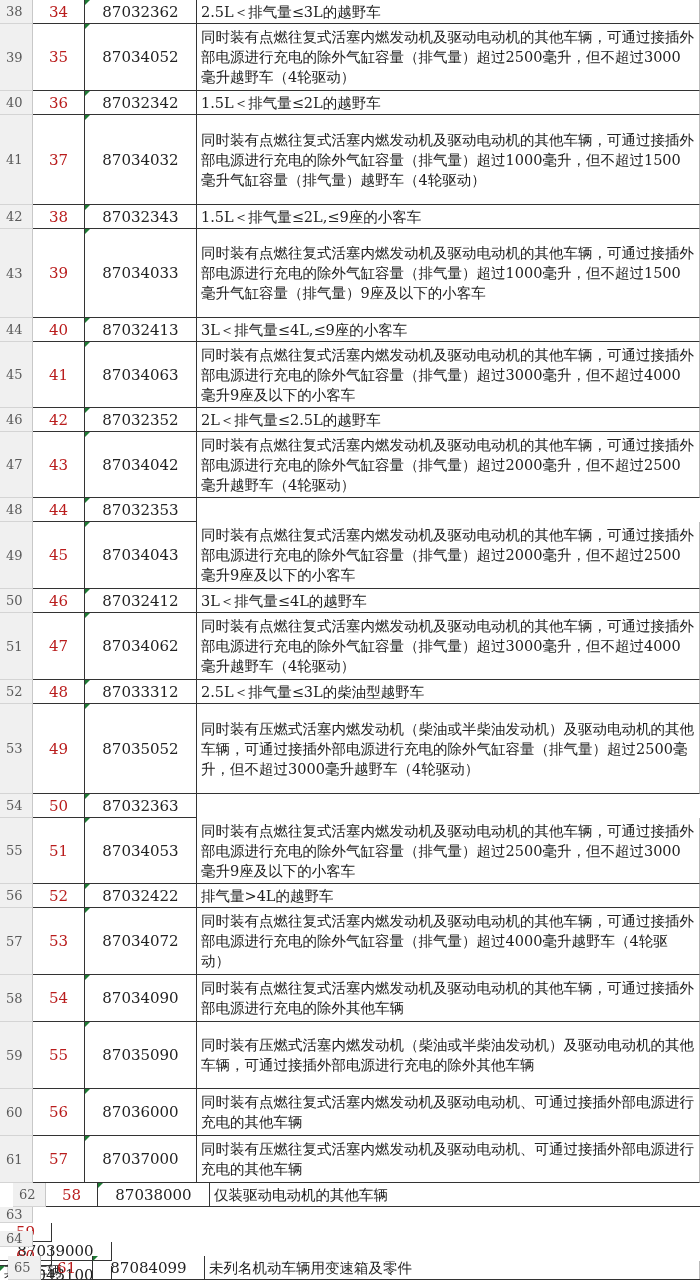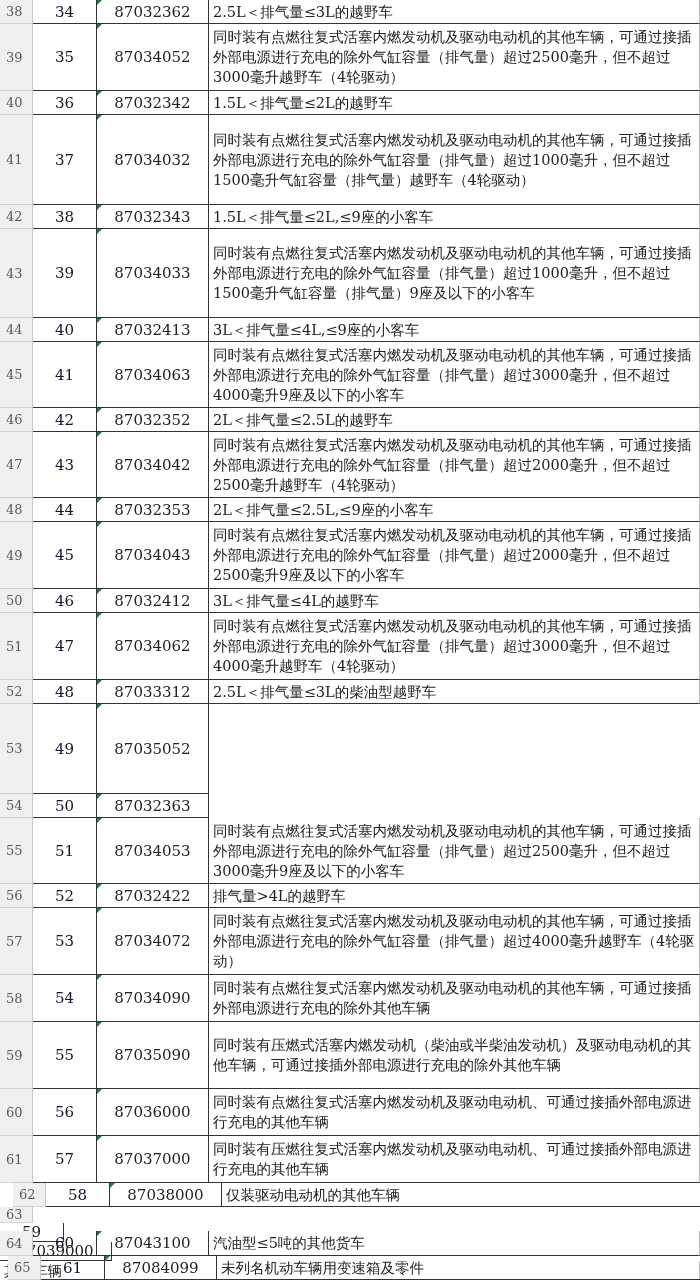--- a/index.html
+++ b/index.html
@@ -3,22 +3,22 @@
 <meta charset="utf-8">
 <style>
   html, body { margin: 0; padding: 0; background: #ffffff; }
   body { width: 700px; height: 1280px; overflow: hidden; position: relative;
          font-family: "DejaVu Serif", "Liberation Serif", serif; }
   .sheet { position: absolute; left: 0; top: 0; width: 700px; }
   .row { position: absolute; left: 0; width: 700px; display: flex; box-sizing: border-box; }
   .rh { width: 33px; flex: none; background: #f0f0f0; color: #5a5a5a; font-size: 13px;
         display: flex; align-items: center; padding-left: 6px; box-sizing: border-box;
         border-bottom: 1px solid #d4d4d4; border-right: 1px solid #c8c8c8; }
-  .c1 { width: 64px; flex: none; display: flex; align-items: center; justify-content: center;
-        font-size: 15px; color: #0f172a; border-right: 1.5px solid #333; border-bottom: 1.5px solid #333;
+  .c1 { width: 52px; flex: none; display: flex; align-items: center; justify-content: center;
+        font-size: 15px; color: #b91c1c; border-right: 1.5px solid #333; border-bottom: 1.5px solid #333;
         box-sizing: border-box; }
   .c2 { width: 112px; flex: none; display: flex; align-items: center; justify-content: center;
         font-size: 15px; color: #222; border-right: 1.5px solid #333; border-bottom: 1.5px solid #333;
         box-sizing: border-box; position: relative; text-align: right; }
   .c2::before { content: ""; position: absolute; left: 0; top: 0; width: 0; height: 0;
         border-top: 5px solid #1f7a35; border-right: 5px solid transparent; }
   .c3 { flex: 1; display: flex; align-items: center; font-size: 14.5px; color: #222;
         line-height: 20px; padding: 0 4px; box-sizing: border-box;
         border-bottom: 1.5px solid #333; border-right: 1px solid #bbb; }
   .c3 span { display: block; }
@@ -104,23 +104,20 @@
       <div class="c1">43</div>
       <div class="c2">87034042</div>
       <div class="c3">
         <span>同时装有点燃往复式活塞内燃发动机及驱动电动机的其他车辆，可通过接插外部电源进行充电的除外气缸容量（排气量）超过2000毫升，但不超过2500毫升越野车（4轮驱动）</span>
       </div>
     </div>
     <div class="row" style="top: 498px; height: 24px;">
       <div class="rh">48</div>
       <div class="c1">44</div>
       <div class="c2">87032353</div>
-      <div class="c3">
-        <span>2L＜排气量≤2.5L,≤9座的小客车</span>
-      </div>
     </div>
     <div class="row" style="top: 522px; height: 67px;">
       <div class="rh">49</div>
       <div class="c1">45</div>
       <div class="c2">87034043</div>
       <div class="c3">
         <span>同时装有点燃往复式活塞内燃发动机及驱动电动机的其他车辆，可通过接插外部电源进行充电的除外气缸容量（排气量）超过2000毫升，但不超过2500毫升9座及以下的小客车</span>
       </div>
     </div>
     <div class="row" style="top: 589px; height: 24px;">
@@ -144,20 +141,23 @@
       <div class="c1">48</div>
       <div class="c2">87033312</div>
       <div class="c3">
         <span>2.5L＜排气量≤3L的柴油型越野车</span>
       </div>
     </div>
     <div class="row" style="top: 704px; height: 90px;">
       <div class="rh">53</div>
       <div class="c1">49</div>
       <div class="c2">87035052</div>
+      <div class="c3">
+        <span>同时装有压燃式活塞内燃发动机（柴油或半柴油发动机）及驱动电动机的其他车辆，可通过接插外部电源进行充电的除外气缸容量（排气量）超过2500毫升，但不超过3000毫升越野车（4轮驱动）</span>
+      </div>
     </div>
     <div class="row" style="top: 794px; height: 24px;">
       <div class="rh">54</div>
       <div class="c1">50</div>
       <div class="c2">87032363</div>
     </div>
     <div class="row" style="top: 818px; height: 66px;">
       <div class="rh">55</div>
       <div class="c1">51</div>
       <div class="c2">87034053</div>
@@ -222,21 +222,21 @@
       </div>
     </div>
     <div class="row" style="top: 1207px; height: 24px; flex-direction: column;">
       <div class="rh">63</div>
       <div class="c1">59</div>
       <div class="c2">87039000</div>
       <div class="c3">
         <span>其他车辆</span>
       </div>
     </div>
-    <div class="row" style="top: 1231px; height: 25px;">
+    <div class="row" style="top: 1231px; height: 25px; flex-direction: column;">
       <div class="rh">64</div>
       <div class="c1">60</div>
       <div class="c2">87043100</div>
       <div class="c3">
         <span>汽油型≤5吨的其他货车</span>
       </div>
     </div>
     <div class="row" style="top: 1256px; height: 24px; margin-left: 8px;">
       <div class="rh">65</div>
       <div class="c1">61</div>

